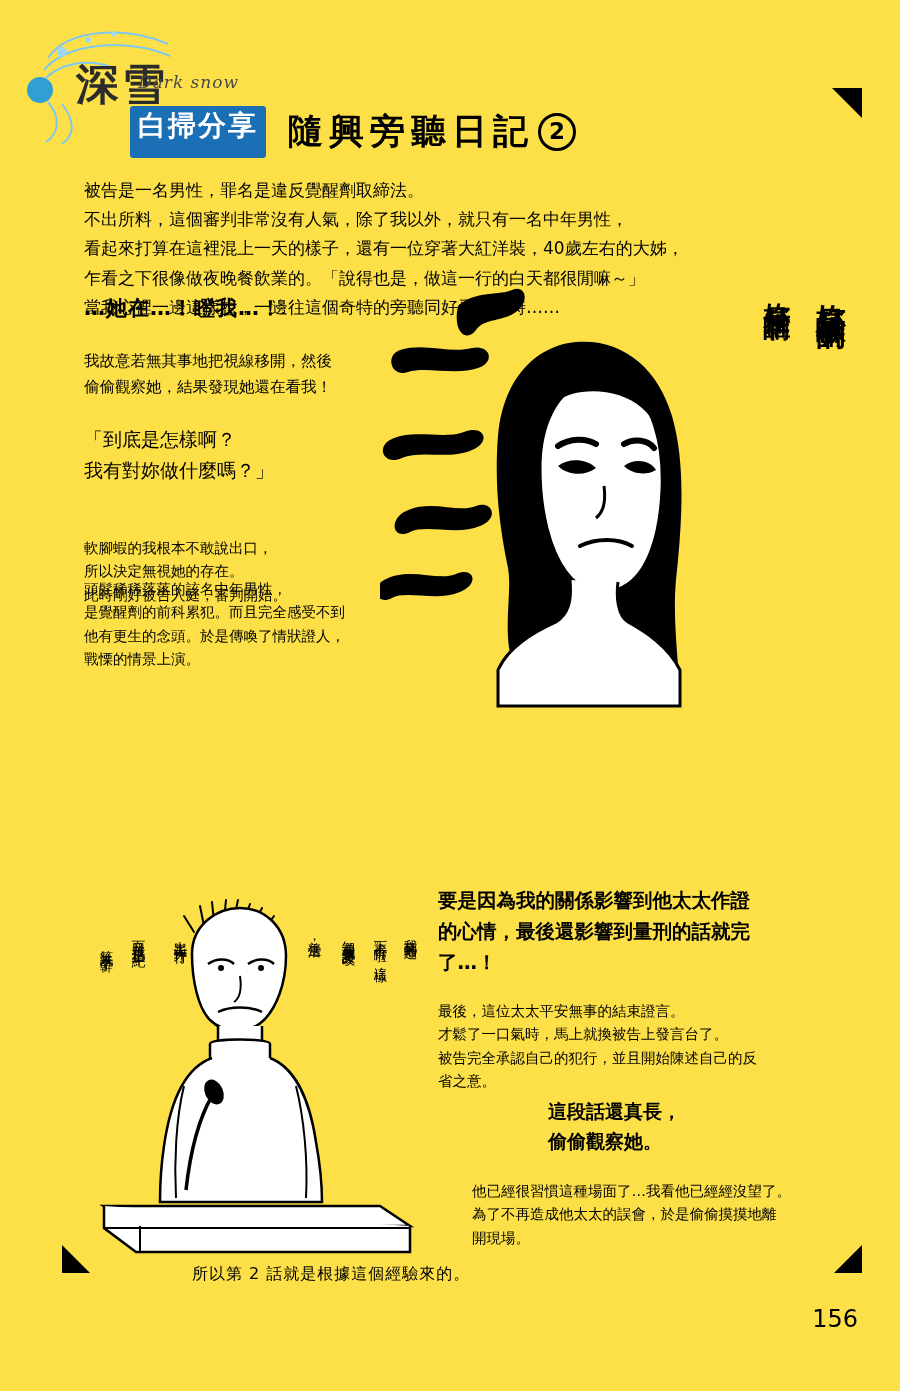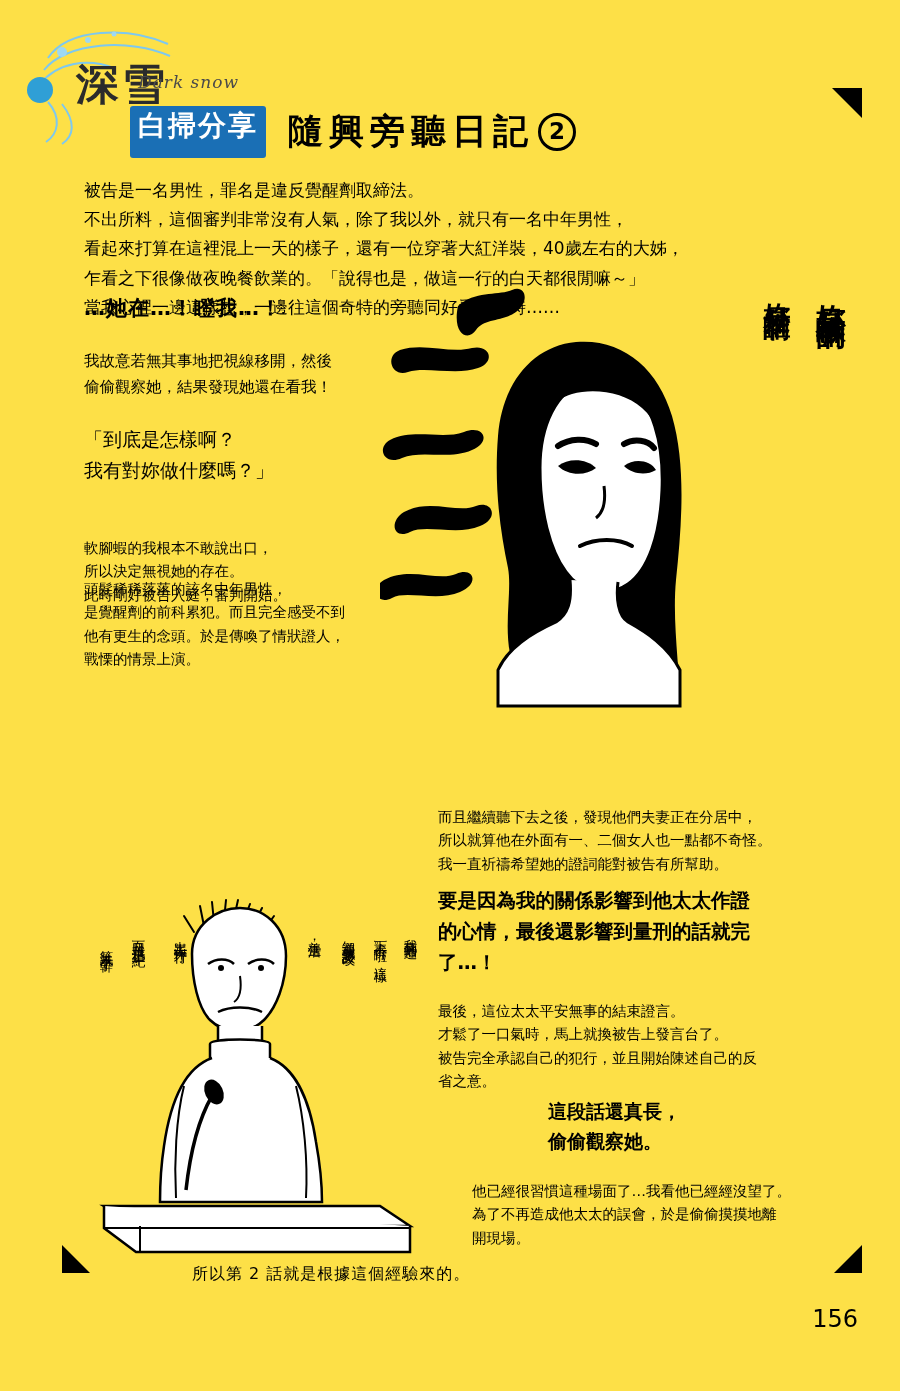--- a/index.html
+++ b/index.html
@@ -218,23 +218,20 @@
 偷偷觀察她，結果發現她還在看我！</div>
   <div class="tb t-quote">「到底是怎樣啊？
 我有對妳做什麼嗎？」</div>
   <div class="tb t-soft">軟腳蝦的我根本不敢說出口，
 所以決定無視她的存在。
 此時剛好被告入庭，審判開始。</div>
   <div class="tb t-hair">頭髮稀稀落落的該名中年男性，
 是覺醒劑的前科累犯。而且完全感受不到
 他有更生的念頭。於是傳喚了情狀證人，
 戰慄的情景上演。</div>
-  <div class="tb t-cont">而且繼續聽下去之後，發現他們夫妻正在分居中，
-所以就算他在外面有一、二個女人也一點都不奇怪。
-我一直祈禱希望她的證詞能對被告有所幫助。</div>
   <div class="tb t-ifbecause">要是因為我的關係影響到他太太作證
 的心情，最後還影響到量刑的話就完
 了…！</div>
   <div class="tb t-final">最後，這位太太平安無事的結束證言。
 才鬆了一口氣時，馬上就換被告上發言台了。
 被告完全承認自己的犯行，並且開始陳述自己的反
 省之意。</div>
   <div class="tb t-long">這段話還真長，
 偷偷觀察她。</div>
   <div class="tb t-used">他已經很習慣這種場面了…我看他已經經沒望了。

